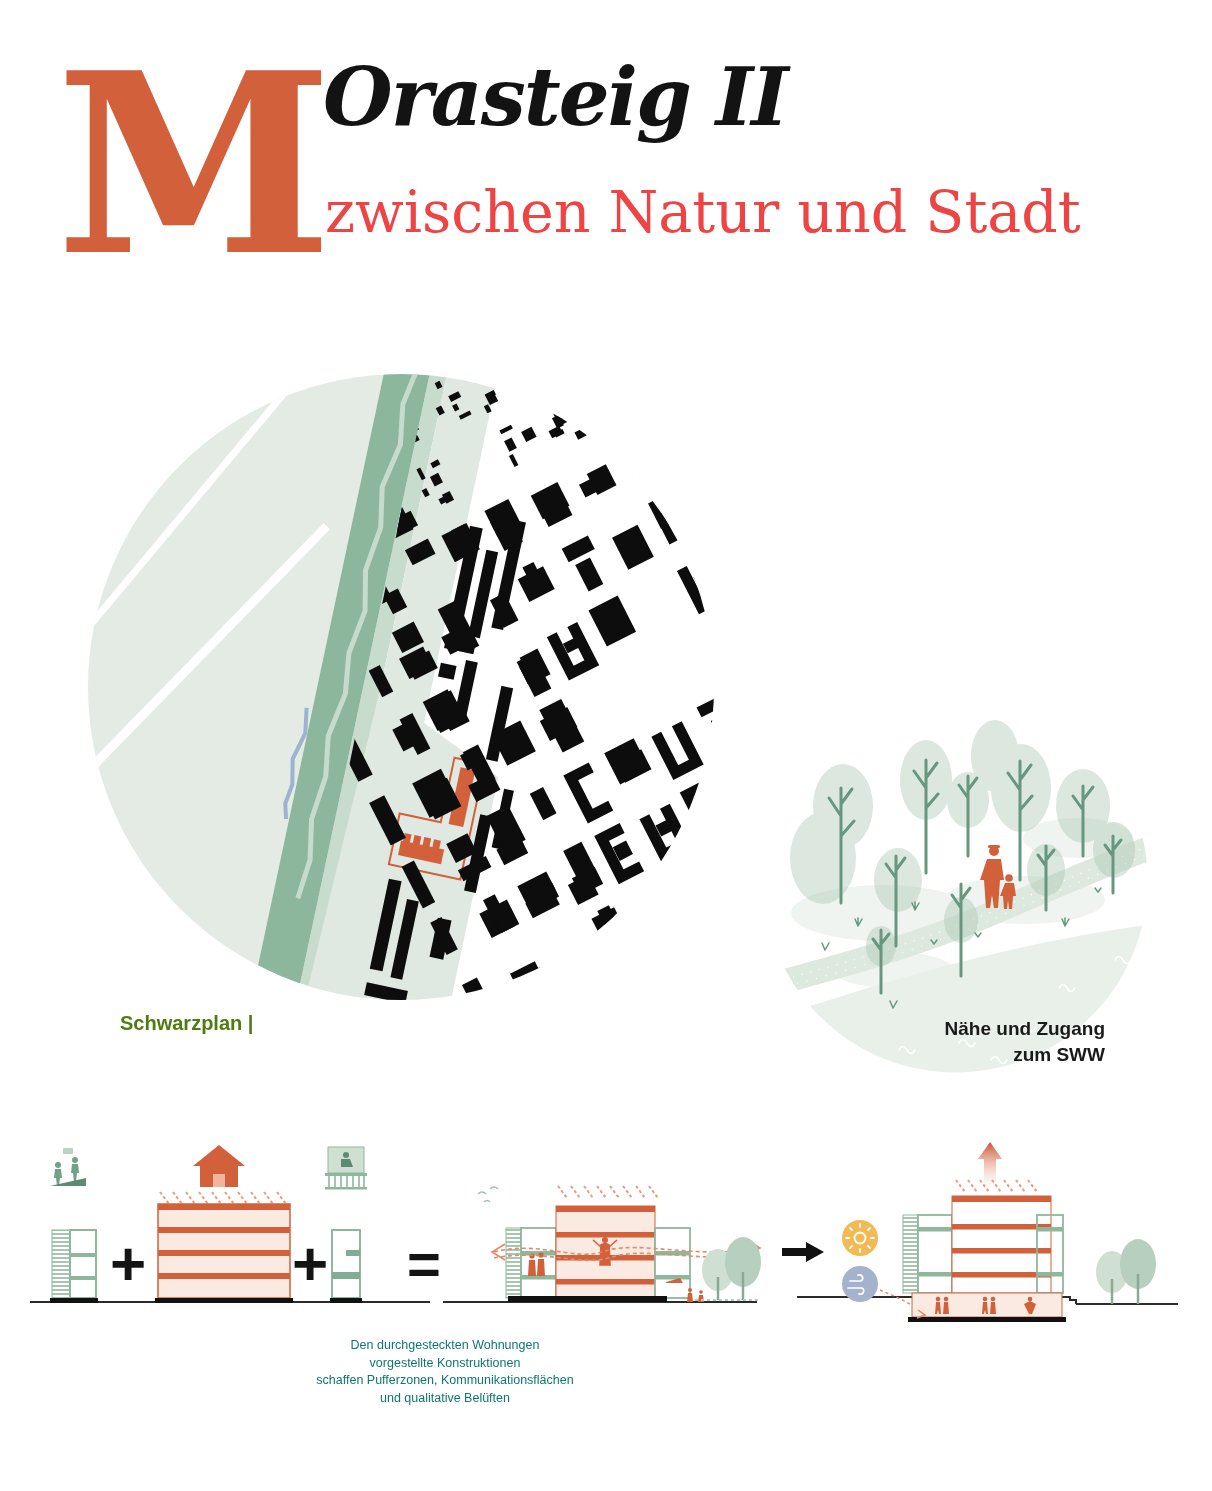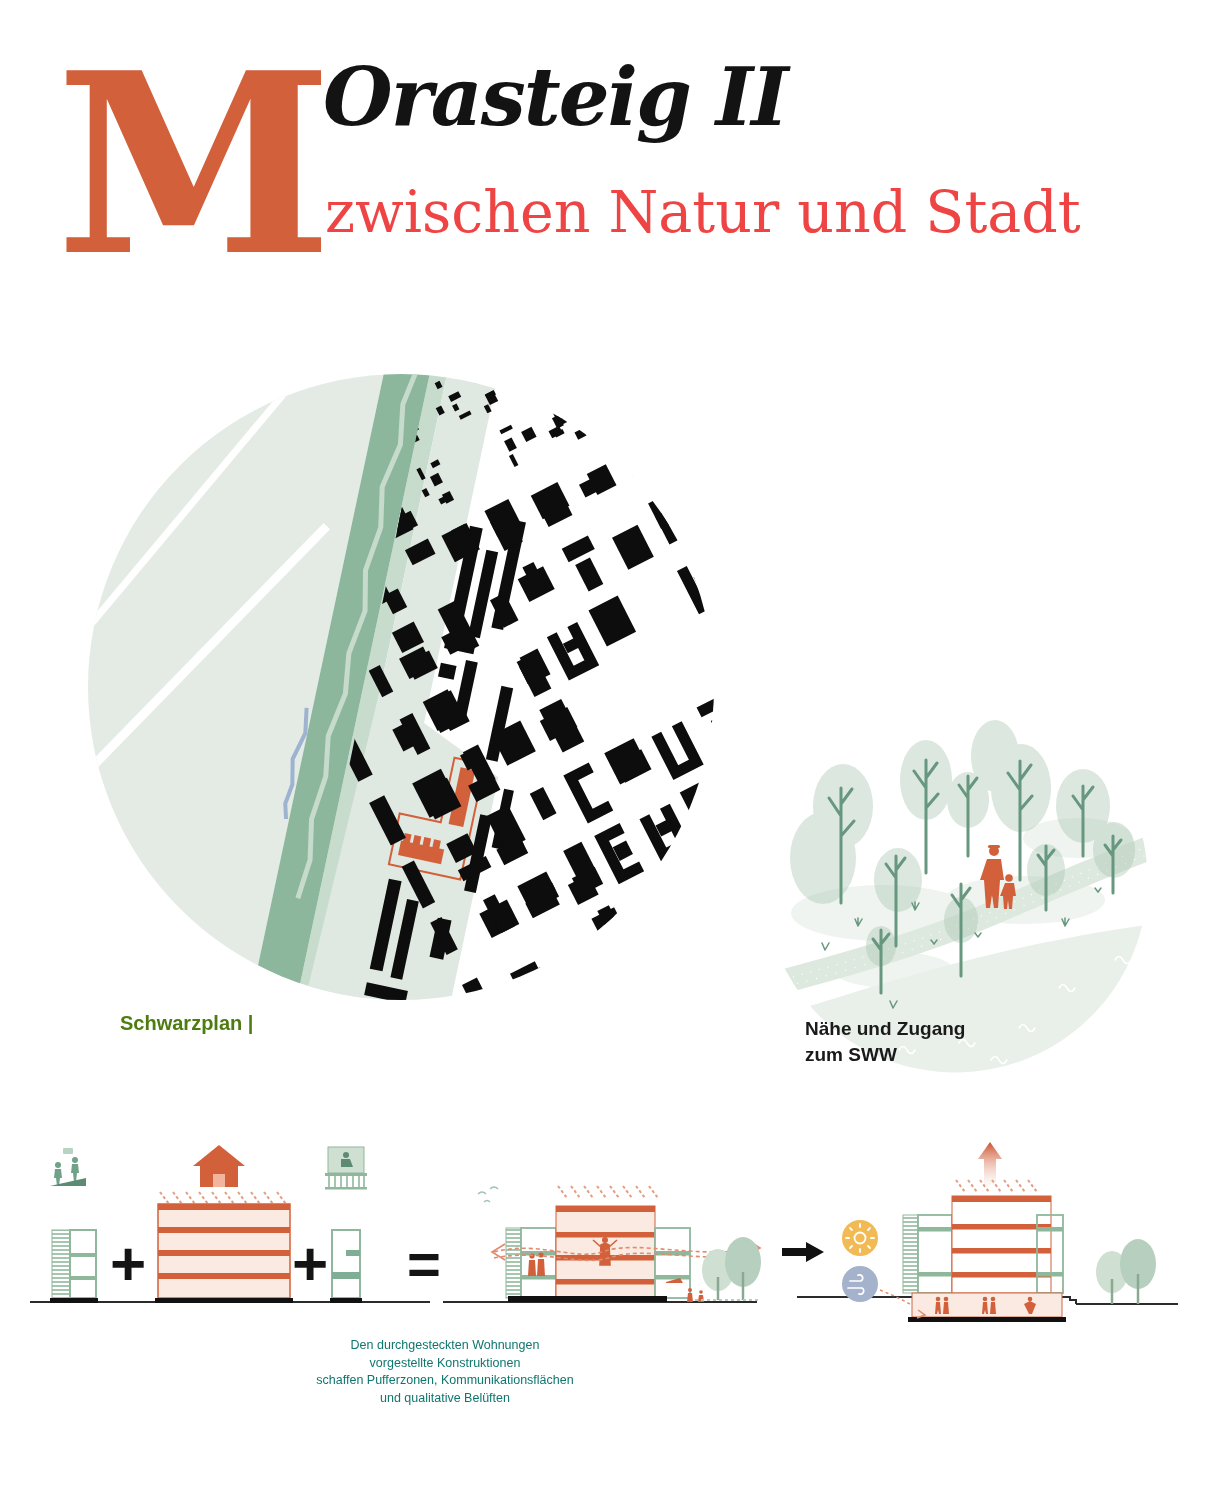--- a/index.html
+++ b/index.html
@@ -8,21 +8,21 @@
   .abs{position:absolute;}
   
   .dropcap{left:56px;top:39px;font-family:"DejaVu Serif",serif;font-weight:700;
            font-size:250px;line-height:1;color:#d2603b;}
   .title{left:323px;top:57px;font-family:"DejaVu Serif",serif;font-weight:700;
          font-size:80px;line-height:1;letter-spacing:-2px;color:#131313;font-style:italic;}
   .subtitle{left:325px;top:184px;font-family:"DejaVu Serif",serif;
             font-weight:400;font-size:57px;line-height:1;color:#ef4444;}
   
   .maplabel{left:103px;top:1012px;font-size:20px;font-weight:700;color:#4d7c0f;margin-left:17px;}
-  .swwlabel{left:805px;top:1016px;width:300px;text-align:left;font-size:19px;
+  .swwlabel{left:805px;top:1016px;width:300px;text-align:right;font-size:19px;
             font-weight:700;line-height:26px;color:#1a1a1a;}
   .swwlabel span{display:block;}
   
   .op{font-weight:800;color:#141414;text-align:center;}
   .plus1{left:100px;top:1233px;width:56px;font-size:62px;line-height:62px;}
   .plus2{left:282px;top:1233px;width:56px;font-size:62px;line-height:62px;}
   .equals{left:396px;top:1233px;width:56px;font-size:58px;line-height:62px;}
   
   .caption{width:360px;text-align:center;font-size:12.5px;line-height:17.5px;color:#0f766e;}
   .cap-left{left:265px;top:1337px;}

